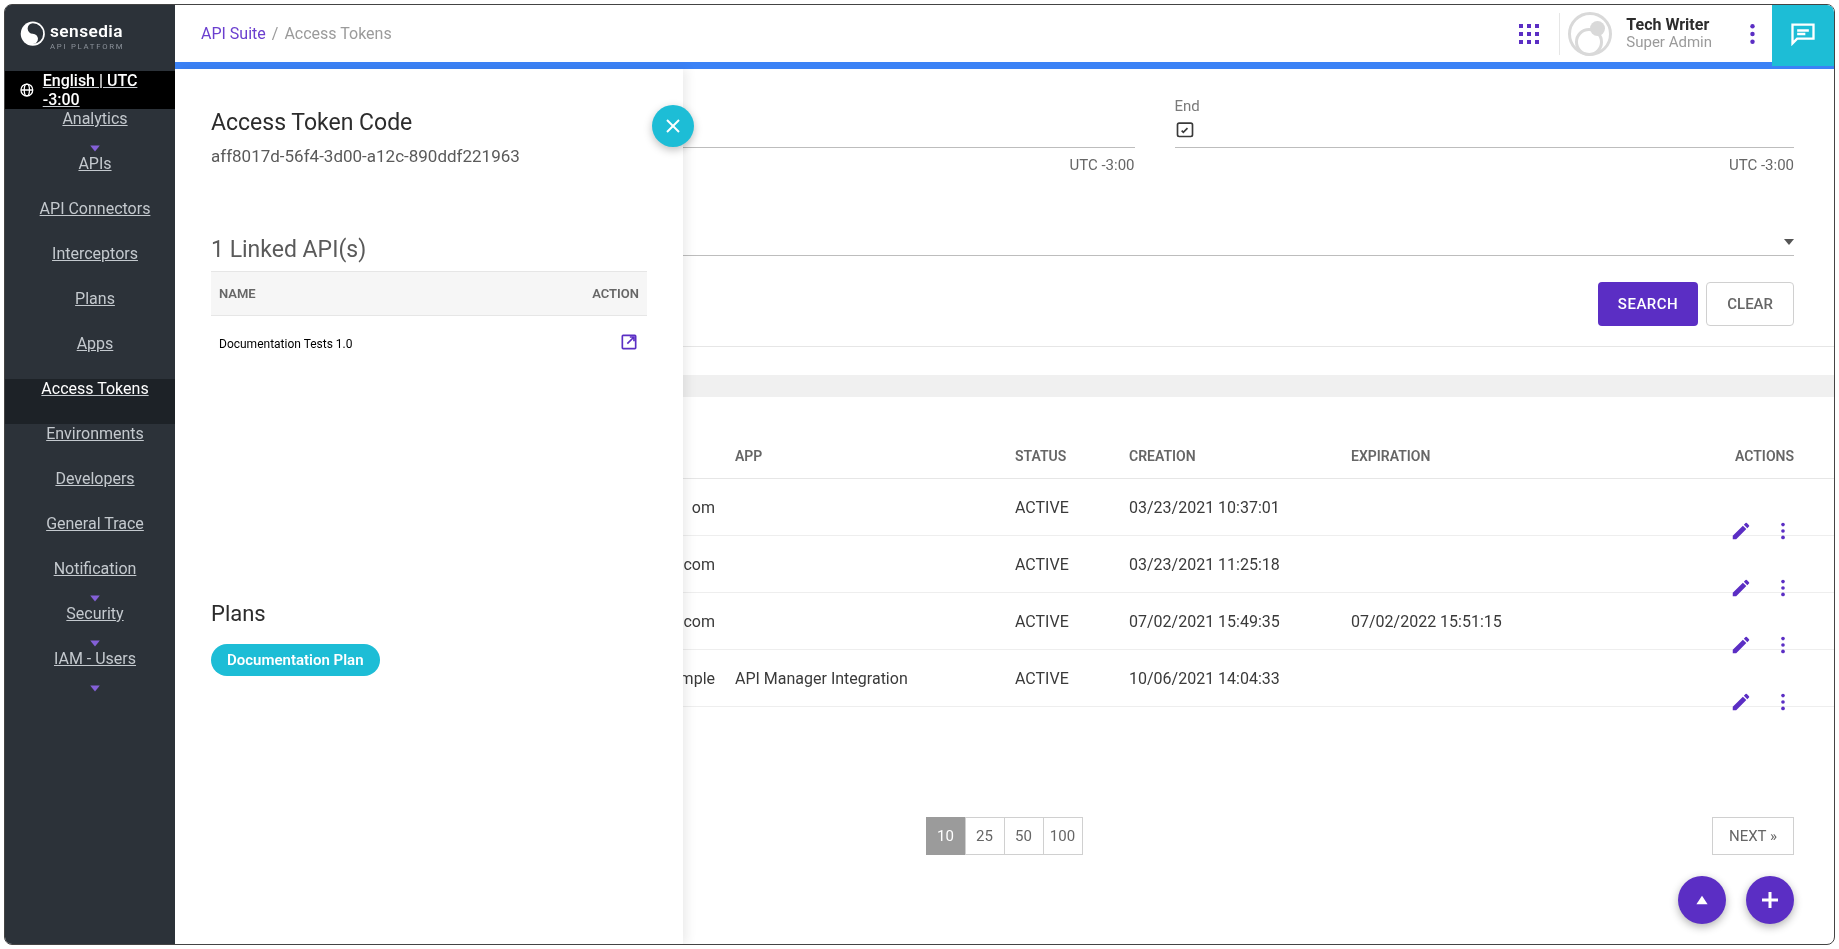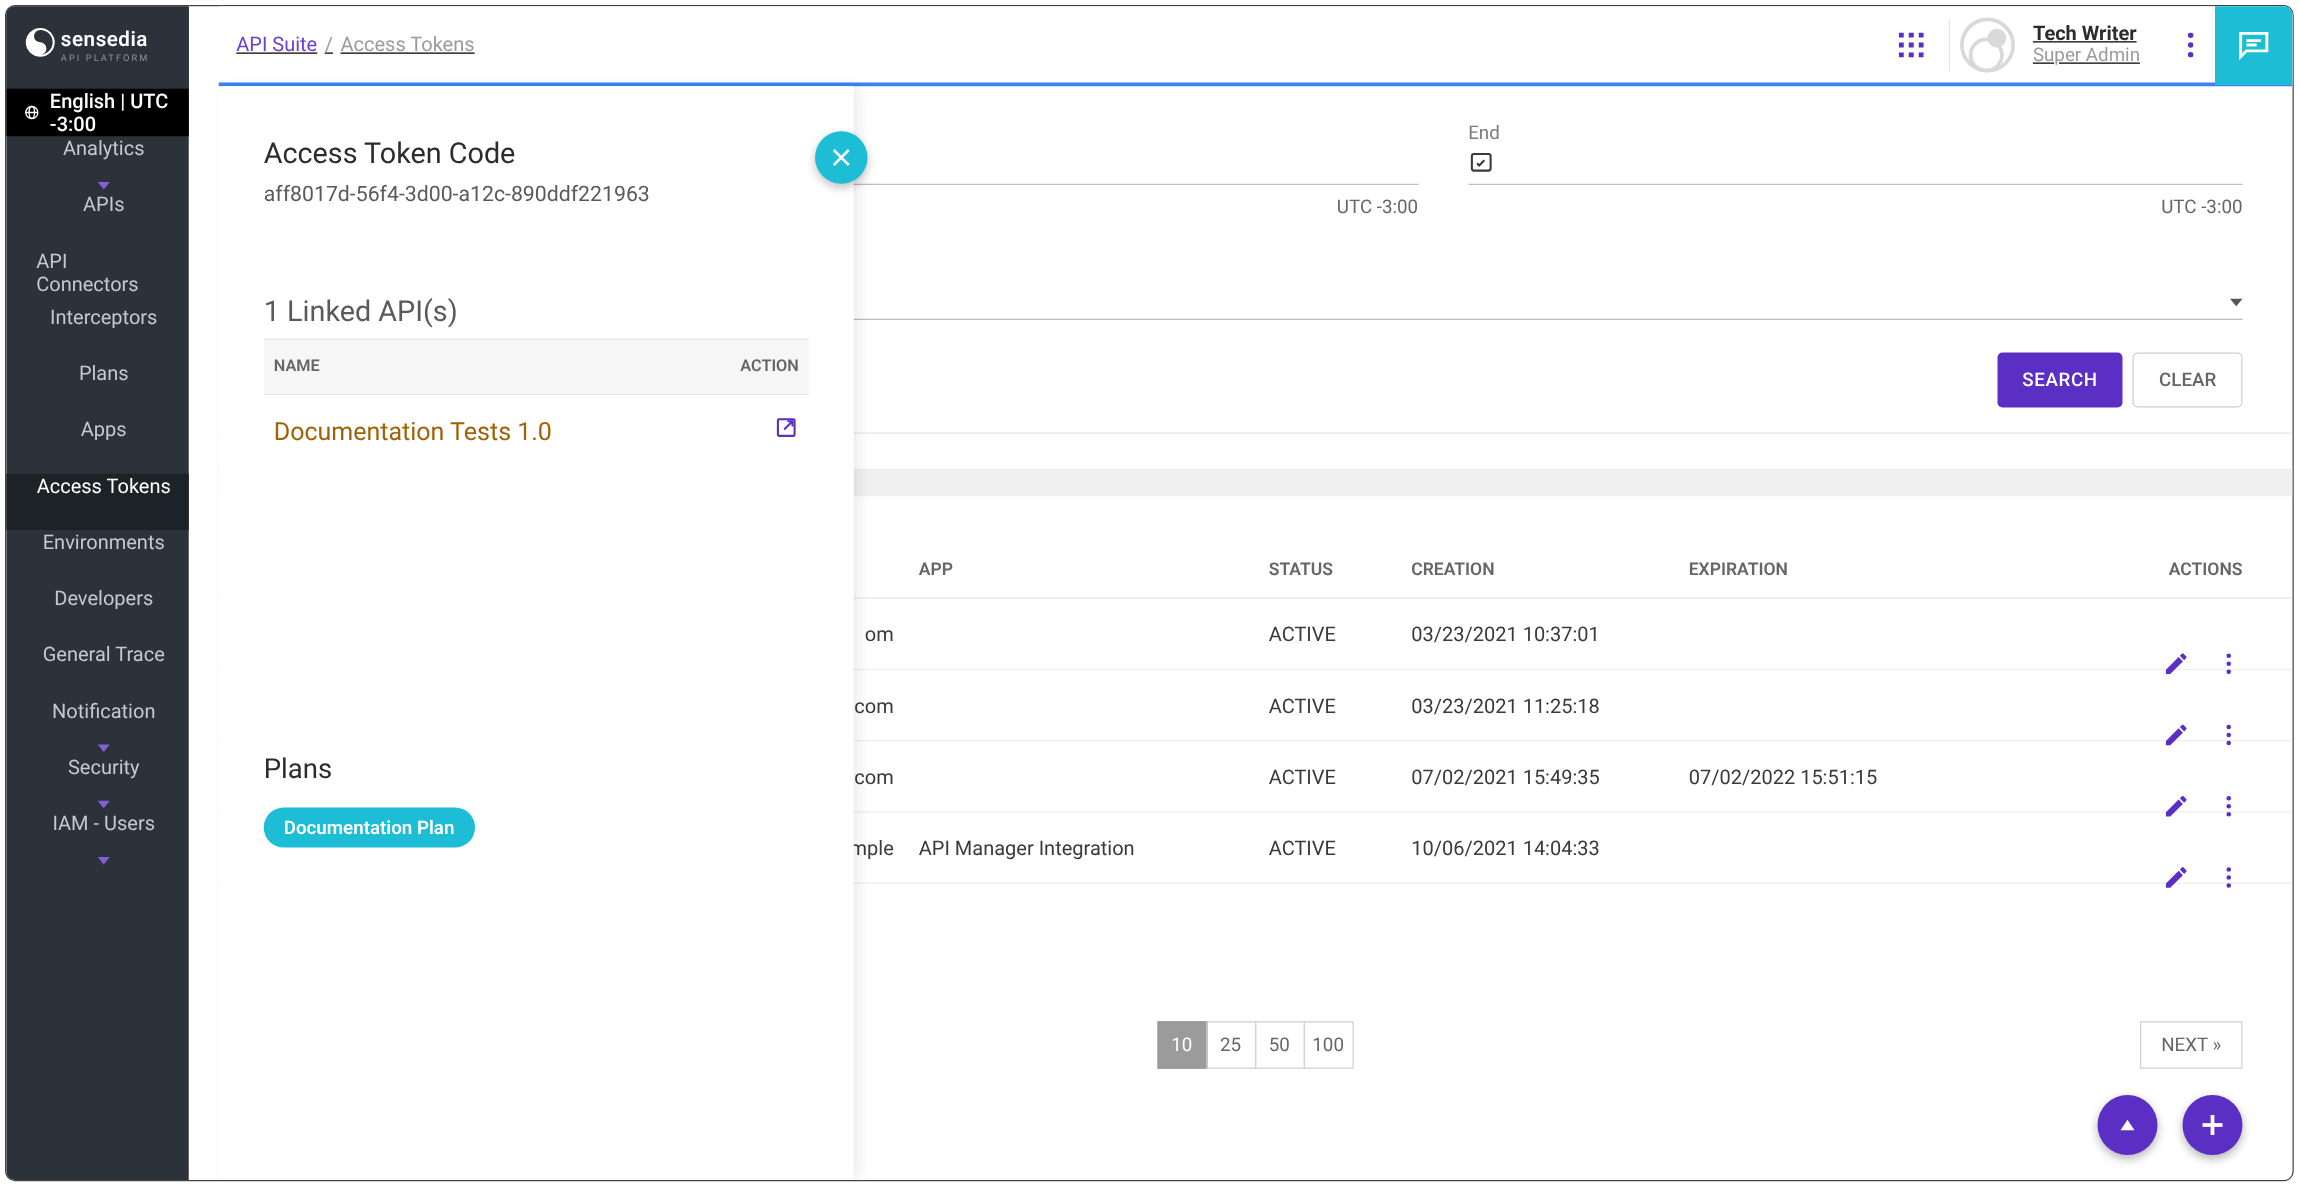--- a/index.html
+++ b/index.html
@@ -1,31 +1,31 @@
 <!DOCTYPE html>
 <html><head>
 <meta charset="utf-8">
 <style>
 * { margin:0; padding:0; box-sizing:border-box; font-family:Roboto,"Helvetica Neue",Arial,sans-serif; }
 body { width:1839px; height:949px; overflow:hidden; background:#fff; position:relative; }
 .frame { position:absolute; top:4px; left:4px; width:1831px; height:941px; border:1px solid #444; border-radius:8px; overflow:hidden; background:#fff; }
 
 
-.sidebar { position:absolute; top:0; left:0; width:146px; height:100%; background:#2c3239; color:#c4c9ce; font-size:16px; }
+.sidebar { position:absolute; top:0; left:0; width:170px; height:100%; background:#2c3239; color:#c4c9ce; font-size:16px;text-decoration:underline; }
 .logo-bar { height:66px; display:flex; align-items:center; padding-left:14px; background:#2c3239; }
 .logo-svg { width:138px; height:38px; }
 .locale-bar { height:38px; background:#000; color:#fff; display:flex; align-items:center; padding:0 14px; font-size:16px; font-weight:500; }
 .locale-bar svg { margin-right:8px; }
 .nav { display:flex; flex-direction:column; }
 .nav-item { height:45px; display:flex; align-items:center; padding:0 14px 0 24px; cursor:pointer; justify-content:space-between; color:#c4c9ce;flex-direction:column; }
 .nav-item.active { background:#1d2227; color:#fff; }
 .chev { width:12px; height:12px; }
 
 
-.header { position:absolute; top:0; left:170px; right:0; height:64px; border-bottom:3px solid #3b82f6; display:flex; align-items:center; padding:0 0 0 14px; background:#fff;text-decoration:underline; }
+.header { position:absolute; top:0; left:170px; right:0; height:64px; border-bottom:7px solid #3b82f6; display:flex; align-items:center; padding:0 0 0 26px; background:#fff; }
 .bc-link { color:#6b3fcf; font-size:16px; }
 .bc-sep { color:#9b9b9b; margin:0 6px; font-size:16px; }
 .bc-cur  { color:#9b9b9b; font-size:16px; }
 .header-spacer { flex:1; }
 .apps-icon { width:42px; height:42px; display:flex; align-items:center; justify-content:center; margin-right:8px; border-right:1px solid #e6e6e6; padding-right:20px; }
 .avatar-wrap { display:flex; align-items:center; gap:14px; padding-right:10px;}
 .avatar { width:44px; height:44px; border:3px solid #d9d9d9; border-radius:50%; position:relative; display:flex; align-items:center; justify-content:center;}
 .avatar::after{ content:""; position:absolute; width:15px; height:15px; border-radius:50%; background:#d9d9d9; top:6px; right:4px;}
 .avatar::before{content:""; position:absolute; width:22px; height:22px; border:3px solid #d9d9d9; border-radius:50%; left:4px; bottom:-3px;}
 .user-name { font-weight:700; color:#2c2c2c; font-size:16px; line-height:1.1;}
@@ -69,21 +69,21 @@
 .fab { position:absolute; width:48px; height:48px; border-radius:50%; background:#5b2ec4; display:flex; align-items:center; justify-content:center; box-shadow:0 3px 8px rgba(0,0,0,.3); cursor:pointer;}
 .fab.up  { right:108px; bottom:20px;}
 .fab.add { right:40px;  bottom:20px;}
 
 
 .panel { position:absolute; top:64px; left:170px; width:508px; bottom:0; background:#fff; box-shadow:4px 0 10px rgba(0,0,0,.08); padding:40px 36px; z-index:5;}
 .panel h1 { font-size:23px; font-weight:400; color:#2c2c2c;}
 .panel .code { color:#5a5a5a; font-size:17px; margin-top:10px;}
 .panel h2 { font-size:23px; font-weight:400; color:#5a5a5a; margin-top:70px;}
 .mini-thead { display:flex; justify-content:space-between; background:#f6f6f6; padding:14px 8px; margin-top:8px; font-size:13px; font-weight:600; color:#666; border-top:1px solid #e6e6e6; border-bottom:1px solid #e6e6e6;}
-.mini-row { display:flex; justify-content:space-between; padding:16px 8px; color:#a16207; font-size:20px; align-items:center;}
+.mini-row { display:flex; justify-content:space-between; padding:16px 8px; color:#000000; font-size:12px; align-items:center;}
 .panel h3 { font-size:22px; font-weight:400; color:#2c2c2c; margin-top:230px;}
 .chip { display:inline-block; background:#1dbdd6; color:#fff; border-radius:20px; padding:7px 16px; font-size:15px; font-weight:600; margin-top:18px;}
 .close-fab { position:absolute; top:100px; left:647px; width:42px; height:42px; border-radius:50%; background:#1dbdd6; display:flex; align-items:center; justify-content:center; box-shadow:0 3px 8px rgba(0,0,0,.25); z-index:6; cursor:pointer;}
 
 
 .tri-down { width:0;height:0;border-left:5px solid transparent;border-right:5px solid transparent;border-top:6px solid #555;}
 .pencil { width:22px; height:22px; fill:#5b2ec4; cursor:pointer;}
 .dots3  { width:22px; height:22px; fill:#5b2ec4; cursor:pointer; margin-left:20px;}
 </style>
 </head>

